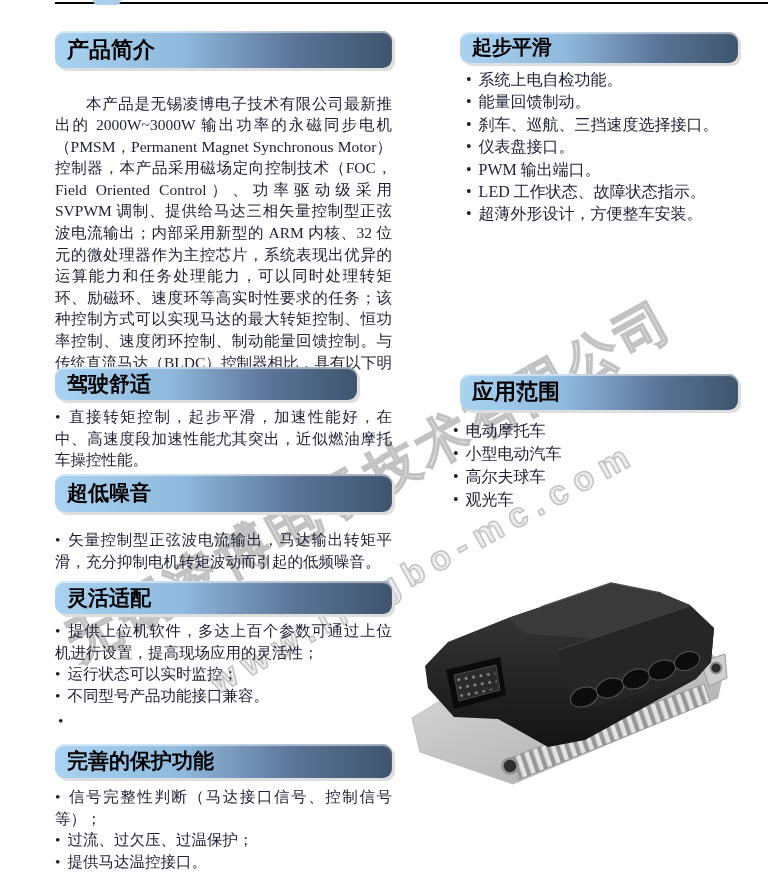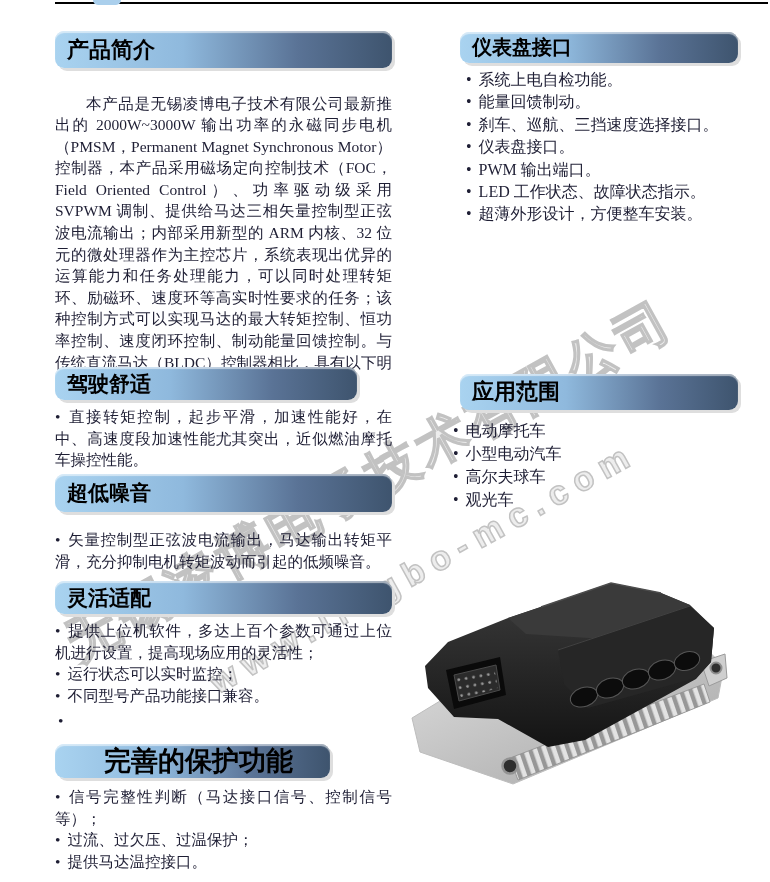--- a/index.html
+++ b/index.html
@@ -29,21 +29,21 @@
   .indent{text-indent:2em;}
   .features-list .li{line-height:22.4px;}
   .apps-list .li{line-height:23px;}
   .stray-bullet{position:absolute;left:58px;top:712px;z-index:2;font-size:15.5px;}
   .photo{position:absolute;left:398px;top:566px;width:332px;height:264px;z-index:1;}
   
   #bar-intro{left:55px;top:31px;width:337px;height:37px;font-size:22px;}
   #bar-comfort{left:55px;top:367px;width:302px;height:33px;font-size:21px;}
   #bar-noise{left:55px;top:474px;width:337px;height:38px;font-size:21px;}
   #bar-flex{left:55px;top:581px;width:337px;height:33px;font-size:21px;}
-  #bar-protect{left:55px;top:744px;width:275px;height:34px;font-size:27px;justify-content:center;}
+  #bar-protect{left:55px;top:744px;width:337px;height:34px;font-size:21px;}
   #bar-features{left:460px;top:32px;width:278px;height:31px;font-size:20px;}
   #bar-apps{left:460px;top:374px;width:278px;height:36px;font-size:22px;}
   #intro-para{left:55px;top:77px;width:337px;}
   #list-comfort{left:55px;top:406px;width:337px;}
   #list-noise{left:55px;top:513px;width:337px;margin-top:16px;}
   #list-flex{left:55px;top:620px;width:337px;}
   #list-protect{left:55px;top:786px;width:337px;}
   #list-features{left:466px;top:69px;width:300px;font-size:16px;}
   #list-apps{left:453px;top:419px;width:300px;font-size:16px;}
 </style>
@@ -91,21 +91,21 @@
   <div class="bar" id="bar-protect">
     <span>完善的保护功能</span>
   </div>
   <div class="txt" id="list-protect">
       <div class="li"><span class="blt">•</span><span>信号完整性判断（马达接口信号、控制信号等）；</span></div>
       <div class="li"><span class="blt">•</span><span>过流、过欠压、过温保护；</span></div>
       <div class="li"><span class="blt">•</span><span>提供马达温控接口。</span></div>
     </div>
 
   <div class="bar" id="bar-features">
-    <span>仪表盘接口</span>
+    <span>起步平滑</span>
   </div>
   <div class="txt features-list" id="list-features">
       <div class="li"><span class="blt">•</span><span>系统上电自检功能。</span></div>
       <div class="li"><span class="blt">•</span><span>能量回馈制动。</span></div>
       <div class="li"><span class="blt">•</span><span>刹车、巡航、三挡速度选择接口。</span></div>
       <div class="li"><span class="blt">•</span><span>仪表盘接口。</span></div>
       <div class="li"><span class="blt">•</span><span>PWM 输出端口。</span></div>
       <div class="li"><span class="blt">•</span><span>LED 工作状态、故障状态指示。</span></div>
       <div class="li"><span class="blt">•</span><span>超薄外形设计，方便整车安装。</span></div>
     </div>

